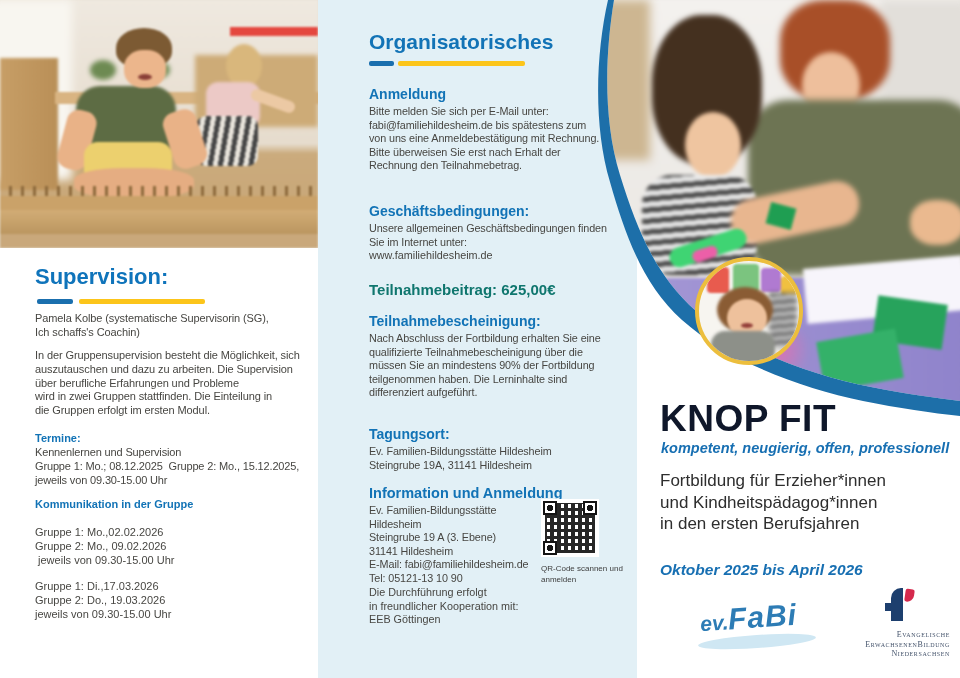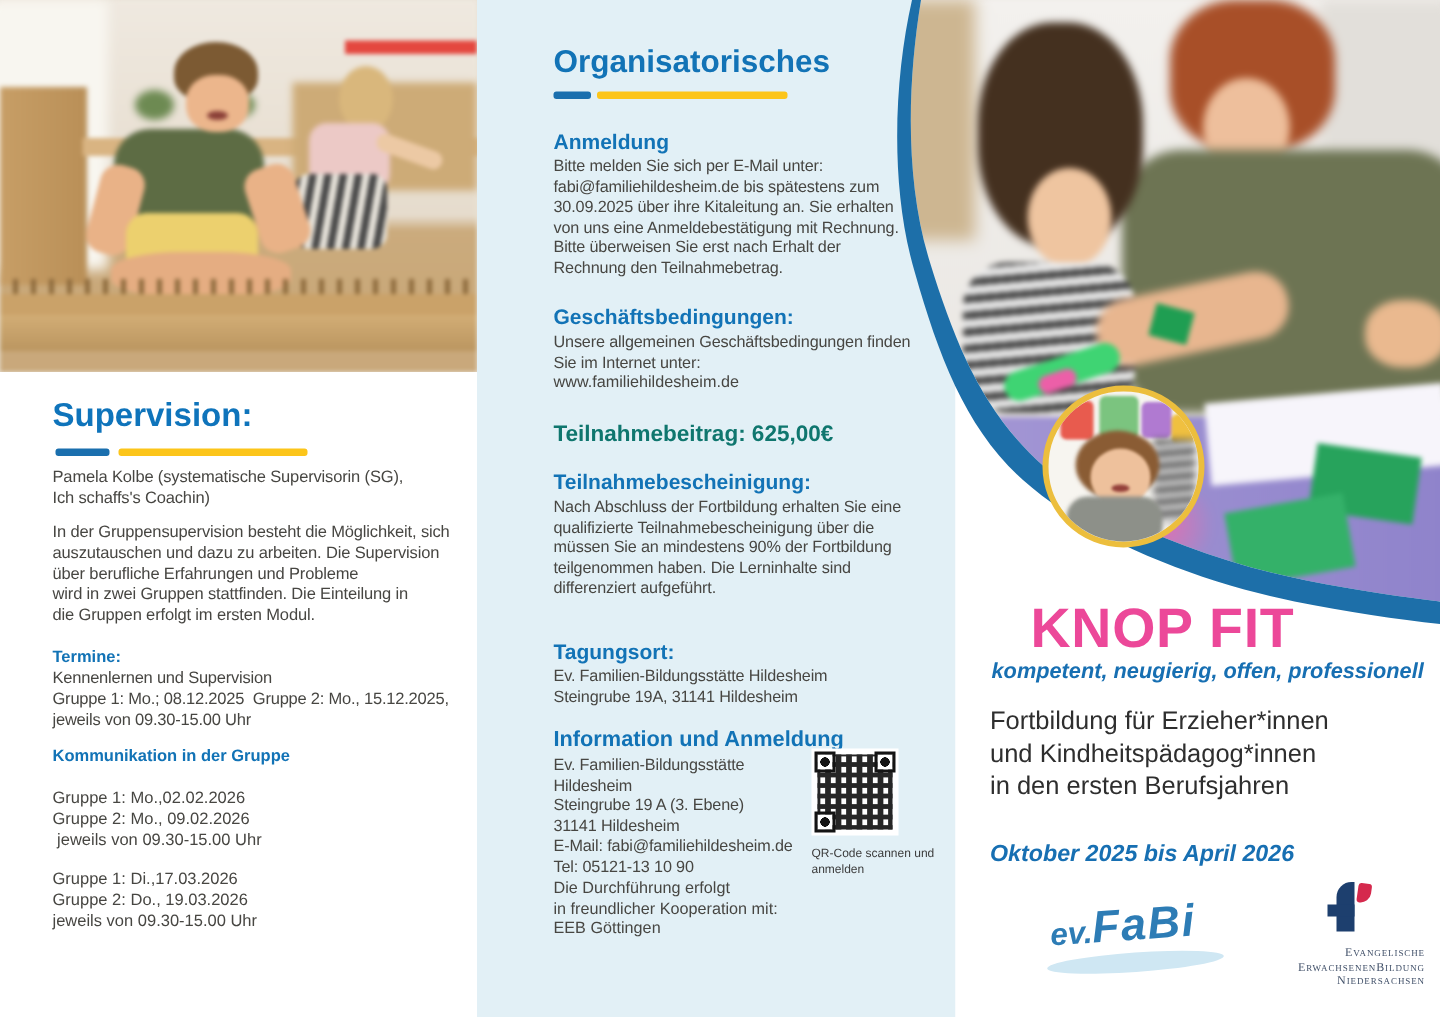--- a/index.html
+++ b/index.html
@@ -123,21 +123,21 @@
   #ca-d2{left:34px;top:3px;width:26px;height:28px;background:#7bc47f;border-radius:4px;}
   #ca-d3{left:62px;top:7px;width:20px;height:24px;background:#b07ad1;border-radius:4px;}
   #ca-d4{left:82px;top:15px;width:16px;height:20px;background:#f0c040;border-radius:4px;}
   #ca-hair{left:18px;top:26px;width:56px;height:46px;background:#8a5c34;border-radius:50%;filter:blur(1px);}
   #ca-face{left:28px;top:38px;width:40px;height:38px;background:#eec19c;border-radius:50%;}
   #ca-smile{left:42px;top:62px;width:12px;height:5px;background:#94403a;border-radius:50%;}
   #ca-tee{left:12px;top:70px;width:64px;height:34px;background:#8d9089;border-radius:14px;filter:blur(1px);}
   #ca-kid2{left:70px;top:32px;width:28px;height:56px;filter:blur(2px);
      background:repeating-linear-gradient(175deg,#4a4a4a 0 4px,#e6e6e6 4px 8px);}
 
-  #r-title{position:absolute;left:660px;top:398px;font-size:37px;font-weight:bold;color:#ec4899;letter-spacing:0.5px;margin-left:27px;}
+  #r-title{position:absolute;left:660px;top:398px;font-size:37px;font-weight:bold;color:#0f172a;letter-spacing:0.5px;}
   #r-tagline{position:absolute;left:661px;top:440px;font-size:14.5px;font-weight:bold;font-style:italic;color:#176fb2;}
   #r-desc{position:absolute;left:660px;top:470px;font-size:17px;line-height:21.5px;color:#2e2e2e;}
   #r-dates{position:absolute;left:660px;top:561px;font-size:15.5px;font-weight:bold;font-style:italic;color:#176fb2;}
 
   
   #fabi-logo{position:absolute;left:698px;top:597px;width:125px;height:58px;}
   #fabi-swoosh{position:absolute;left:0;top:38px;width:118px;height:13px;background:#cfe7f3;
      border-radius:50%;transform:rotate(-4deg);}
   #fabi-text{position:absolute;left:2px;top:4px;color:#2d7cb5;transform:rotate(-4deg);
      font-style:italic;font-weight:bold;white-space:nowrap;}
@@ -223,21 +223,20 @@
 
 <div id="panel-mid"></div>
 <div id="m-title">Organisatorisches</div>
 <div class="rule" id="m-rule-b"></div>
 <div class="rule" id="m-rule-y"></div>
 
 <div class="m-h" id="m-anm-h">Anmeldung</div>
 <div class="m-b lines body-txt" id="m-anm-b">
     <div>Bitte melden Sie sich per E-Mail unter:</div>
     <div>fabi@familiehildesheim.de bis spätestens zum</div>
-    <div>30.09.2025 über ihre Kitaleitung an. Sie erhalten</div>
     <div>von uns eine Anmeldebestätigung mit Rechnung.</div>
     <div>Bitte überweisen Sie erst nach Erhalt der</div>
     <div>Rechnung den Teilnahmebetrag.</div>
   </div>
 
 <div class="m-h" id="m-ges-h">Geschäftsbedingungen:</div>
 <div class="m-b lines body-txt" id="m-ges-b">
     <div>Unsere allgemeinen Geschäftsbedingungen finden</div>
     <div>Sie im Internet unter:</div>
   </div>

